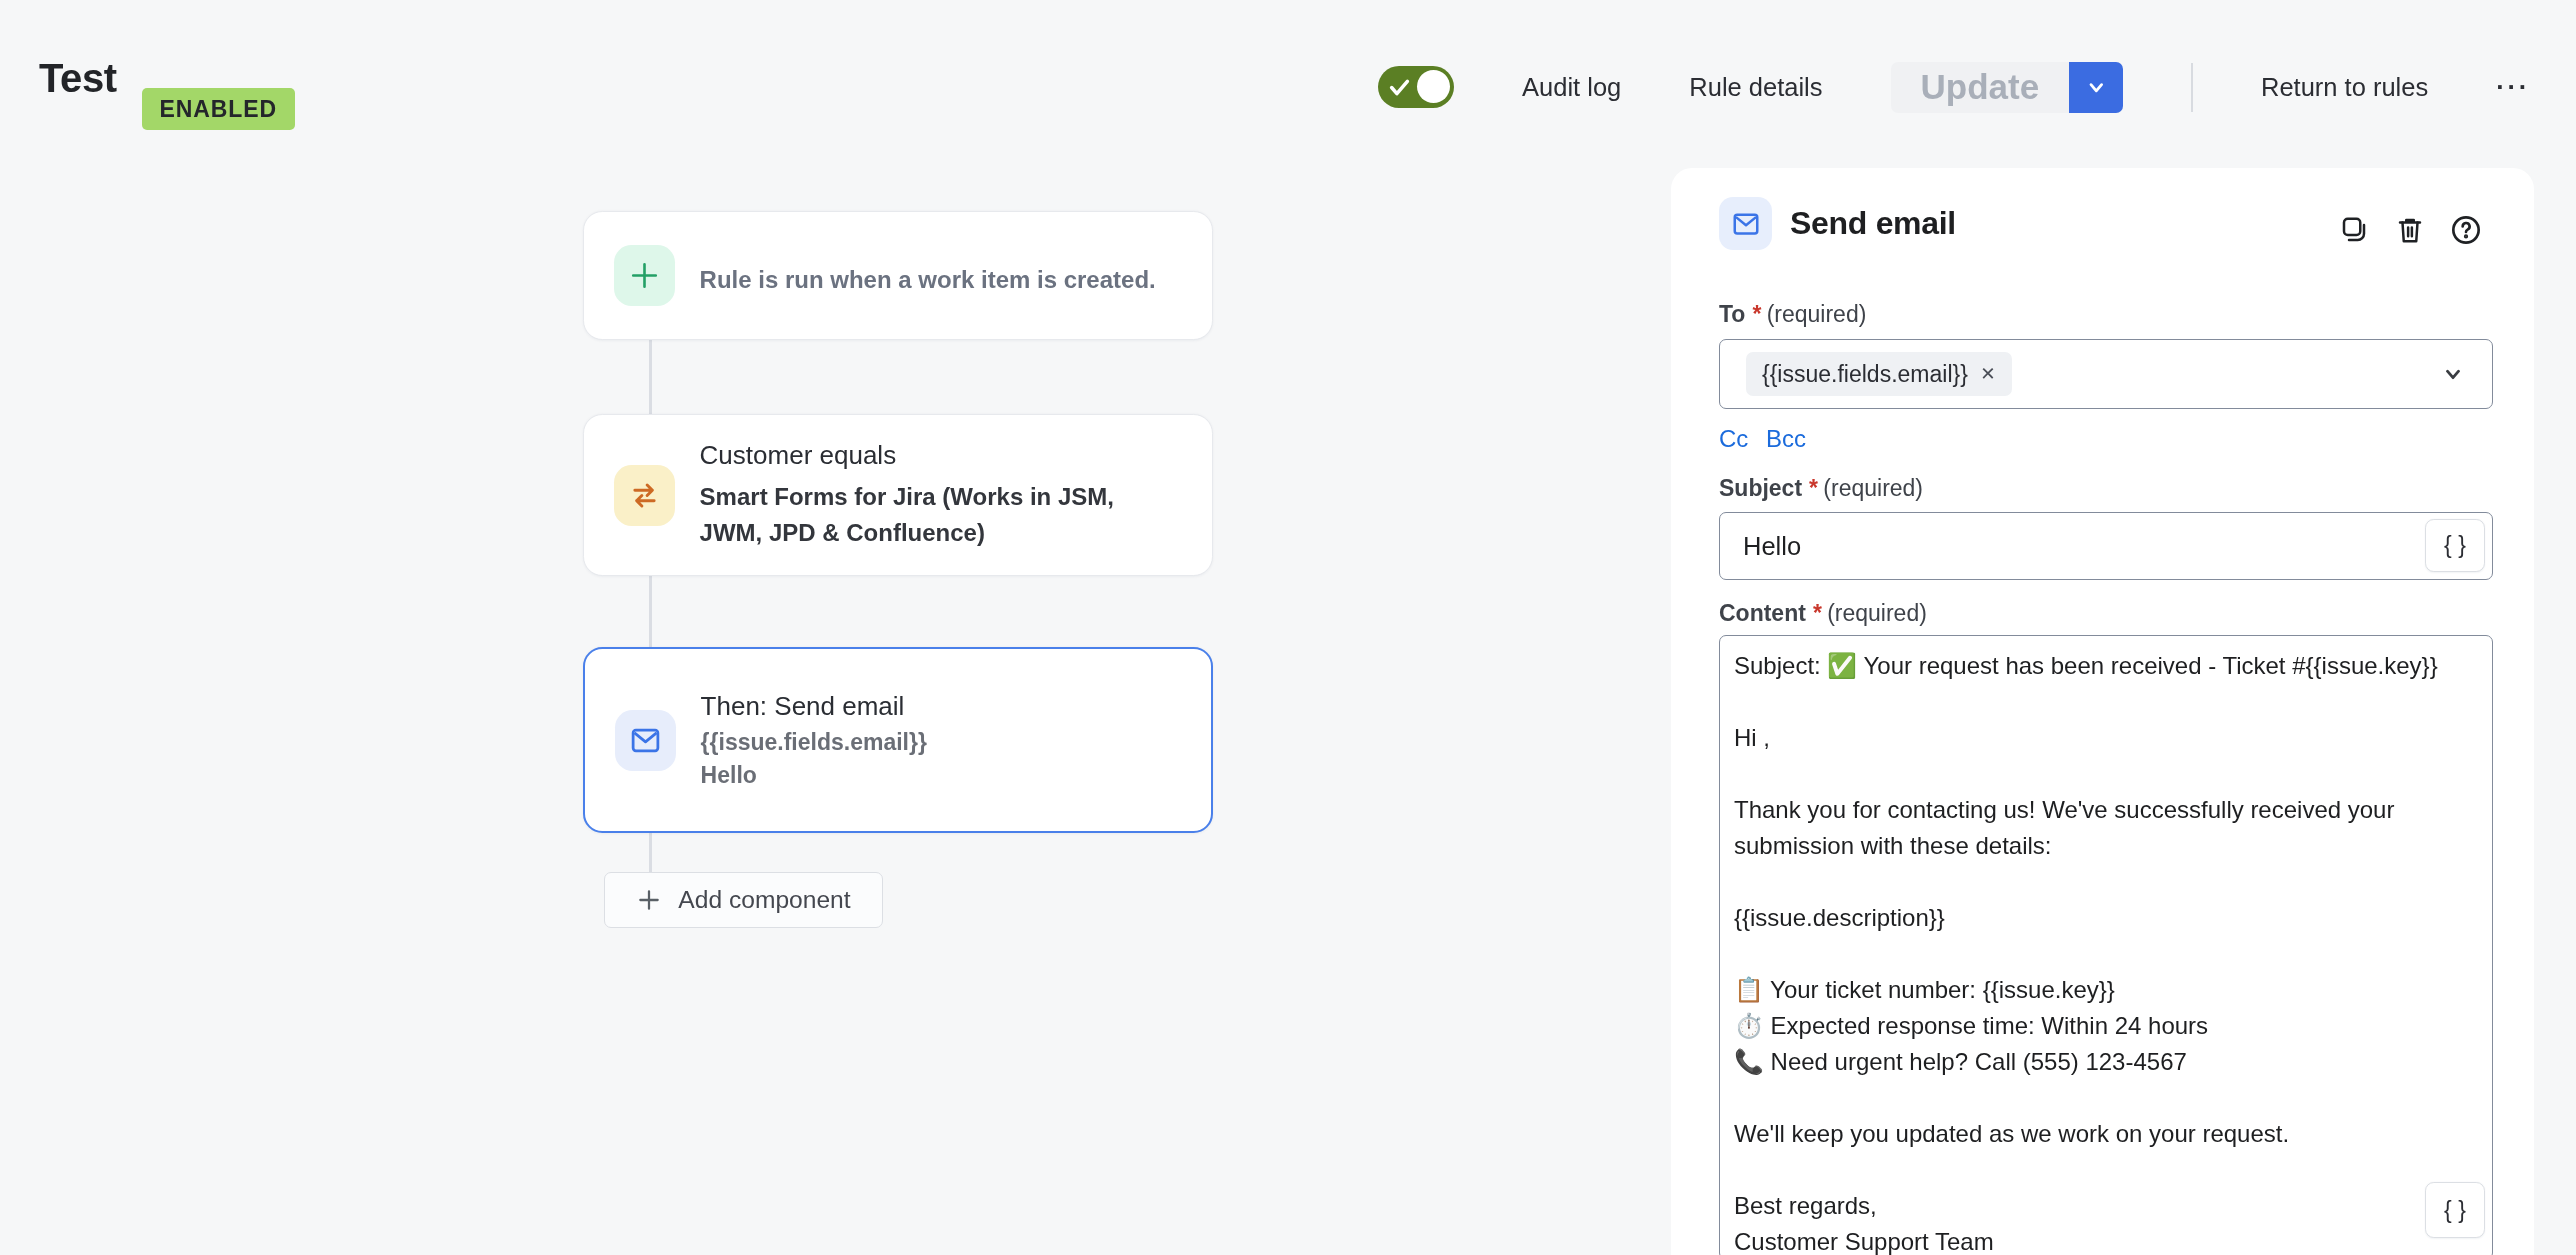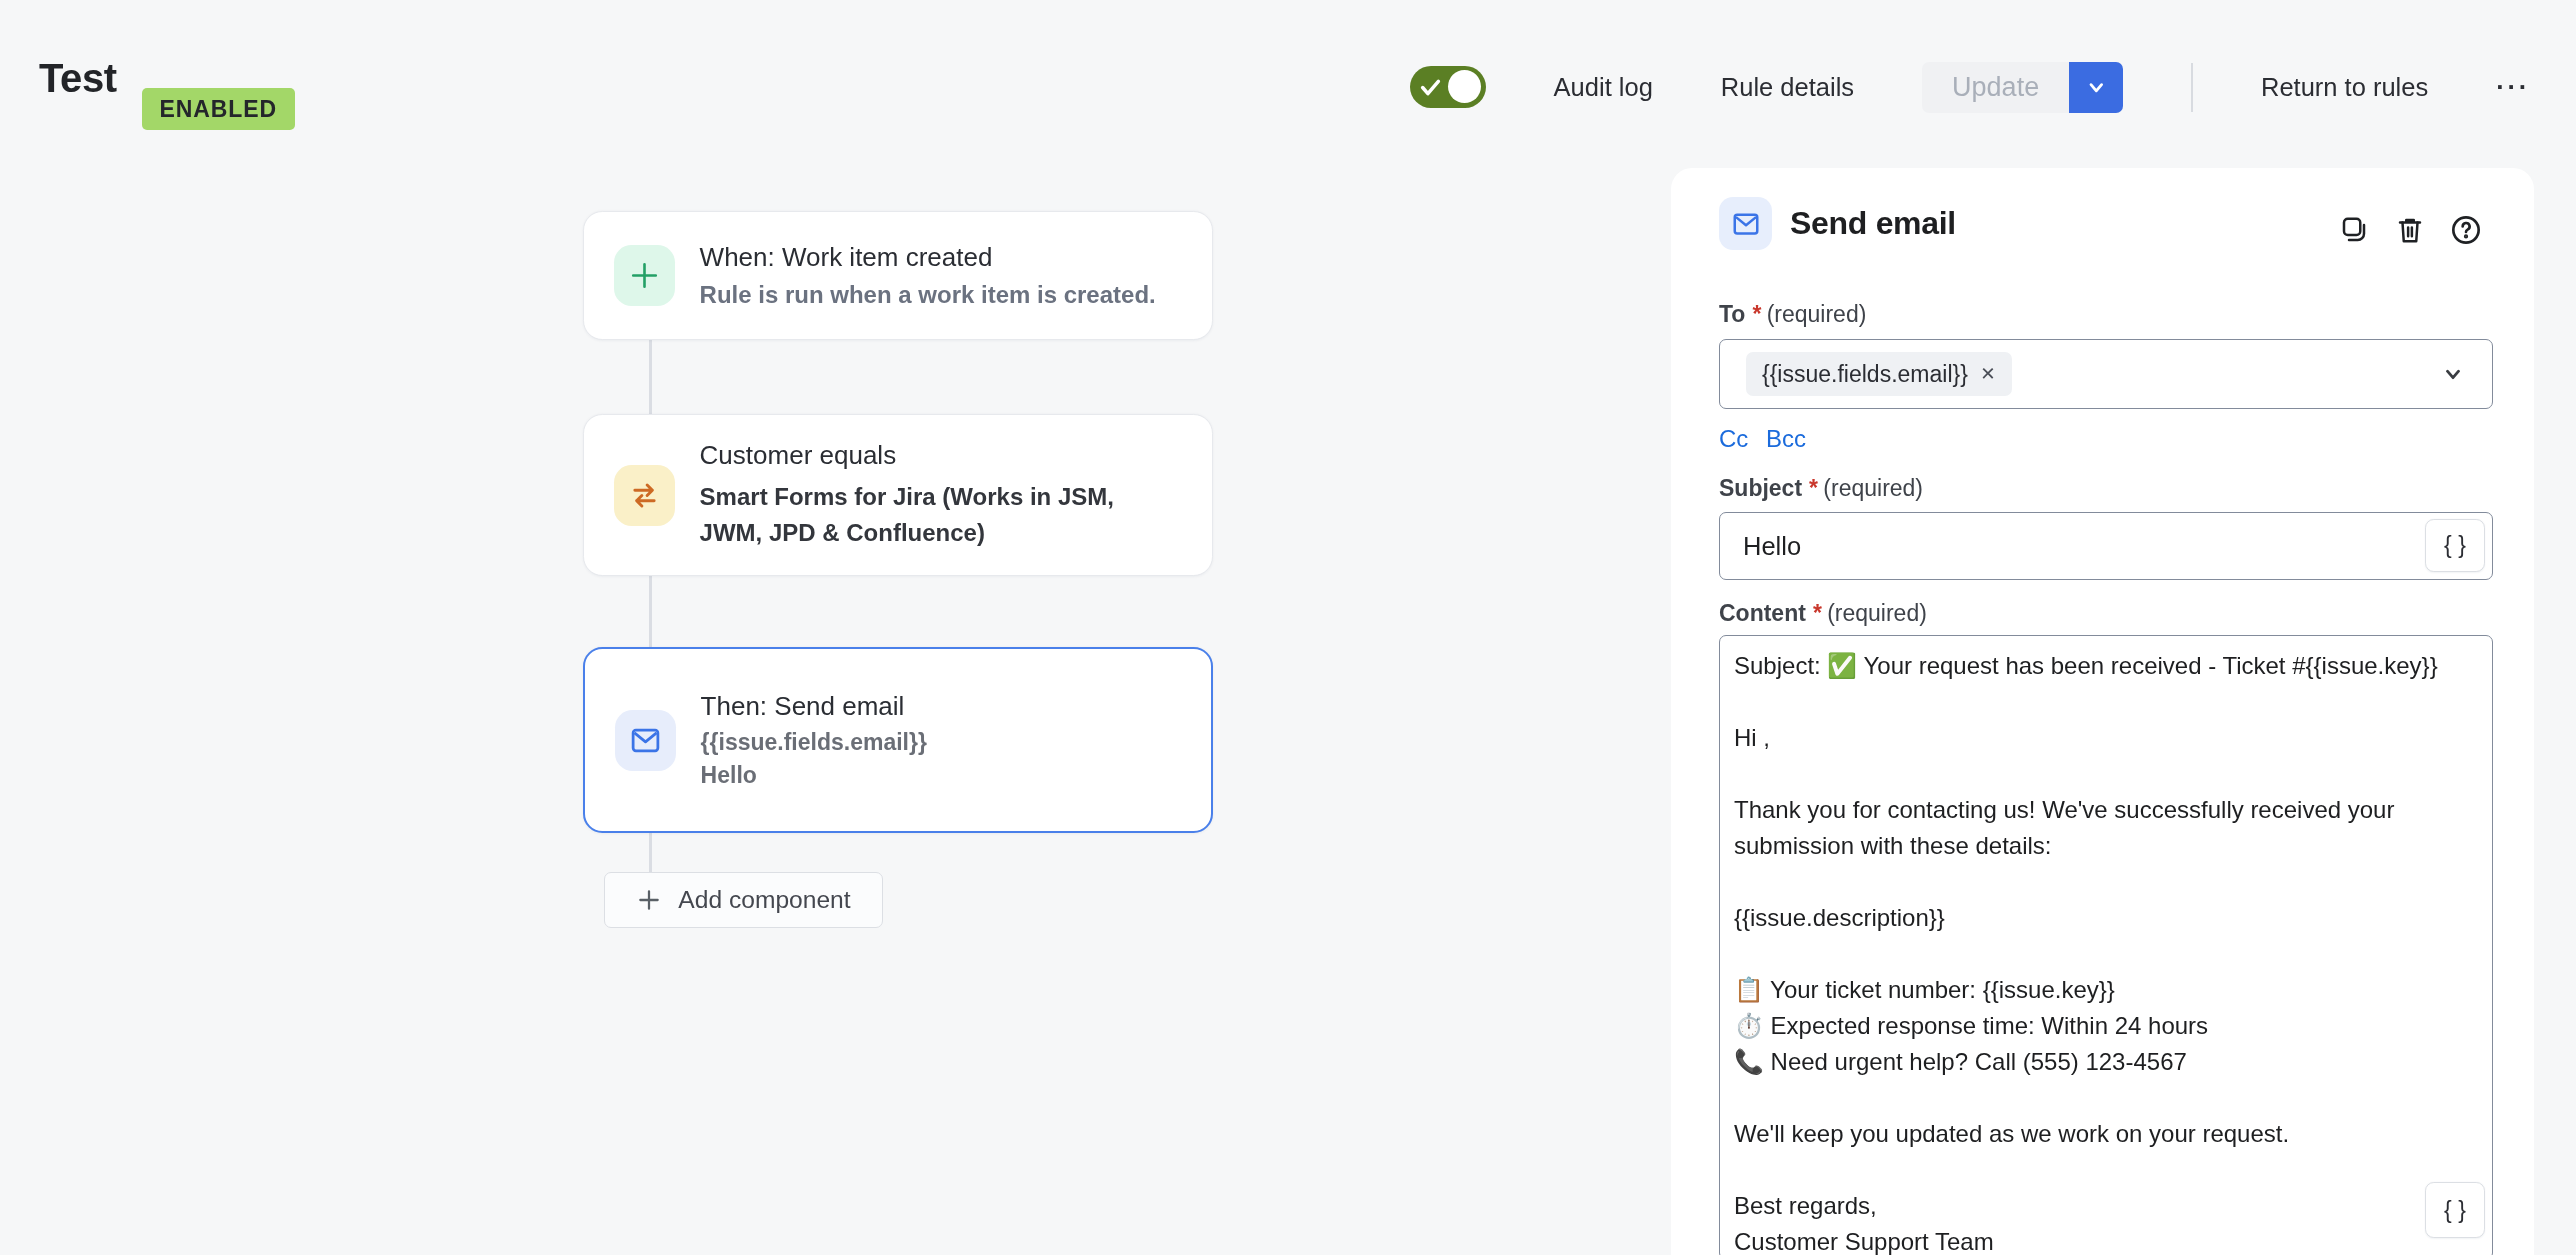--- a/index.html
+++ b/index.html
@@ -32,21 +32,21 @@
     position:relative; cursor:pointer; flex:0 0 auto;
   }
   .toggle .knob {
     position:absolute; right:4.4px; top:4.4px; width:33px; height:33px;
     background:#fff; border-radius:50%;
   }
   .toggle svg { position:absolute; left:9.7px; top:10.5px; }
   .split-btn { display:flex; }
   .split-main {
     height:51px; padding:0 30px; background:#F0F1F3; color:#A9AFB9;
-    font-size:27px; font-weight:400; border-radius:7px 0 0 7px;
+    font-size:35px; font-weight:700; border-radius:7px 0 0 7px;
     display:flex; align-items:center;
   }
   .split-arrow {
     width:54px; height:51px; background:#3B6CE1; border-radius:0 7px 7px 0;
     display:flex; align-items:center; justify-content:center; cursor:pointer;
   }
   .v-divider { width:1.8px; height:49px; background:#D8DBE0; }
   .more-btn { font-size:26px; font-weight:700; color:#2B2D33; letter-spacing:2.6px; cursor:pointer; }
 
   
@@ -169,21 +169,20 @@
 <div class="connector" style="top:575px; height:74px;"></div>
 <div class="connector" style="top:802px; height:70px;"></div>
 
 <div class="flow-card" style="top:211px; height:129px;">
   <div class="tile tile-mint">
     <svg width="33" height="33" viewBox="0 0 38 38">
         <path d="M19 6v26M6 19h26" fill="none" stroke="#23A066" stroke-width="3" stroke-linecap="round"></path>
       </svg>
   </div>
   <div>
-    <div class="card-title">When: Work item created</div>
     <div class="card-desc">Rule is run when a work item is created.</div>
   </div>
 </div>
 
 <div class="flow-card" style="top:414px; height:162px;">
   <div class="tile tile-yellow">
     <svg width="35" height="35" viewBox="0 0 40 40" fill="none" stroke="#CD6A24" stroke-width="3.4" stroke-linecap="round" stroke-linejoin="round">
       <path d="M9 14h20M23 8l6 6-6 6"></path>
       <path d="M31 26H11M17 20l-6 6 6 6"></path>
     </svg>

